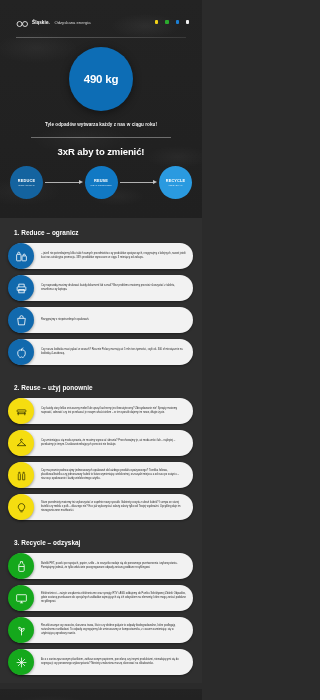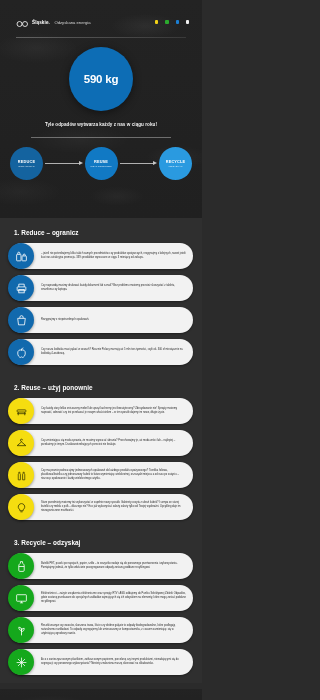--- a/index.html
+++ b/index.html
@@ -172,28 +172,29 @@
         <span class="dot" style="background:#2bab2e"></span>
         <span class="dot" style="background:#1b7fd4"></span>
         <span class="dot" style="background:#f0f0f0"></span>
       </div>
     </div>
 
     <div class="rule"></div>
 
     <div class="badge-wrap">
       <div class="badge">
-        <span class="badge-text">590 kg</span>
+        <span class="badge-text">490 kg</span>
       </div>
     </div>
 
     <div class="hero-caption">Tyle odpadów wytwarza każdy z nas w ciągu roku!</div>
 
     <div class="hero-divider"></div>
 
+    <div class="hero-title">3xR aby to zmienić!</div>
 
     <div class="flow">
       <div class="flow-node n1">
         <span class="flow-label">REDUCE</span>
         <span class="flow-sub">(OGRANICZAJ)</span>
       </div>
       <span class="arrow"></span>
       <div class="flow-node n2">
         <span class="flow-label">REUSE</span>
         <span class="flow-sub">(UŻYJ PONOWNIE)</span>

